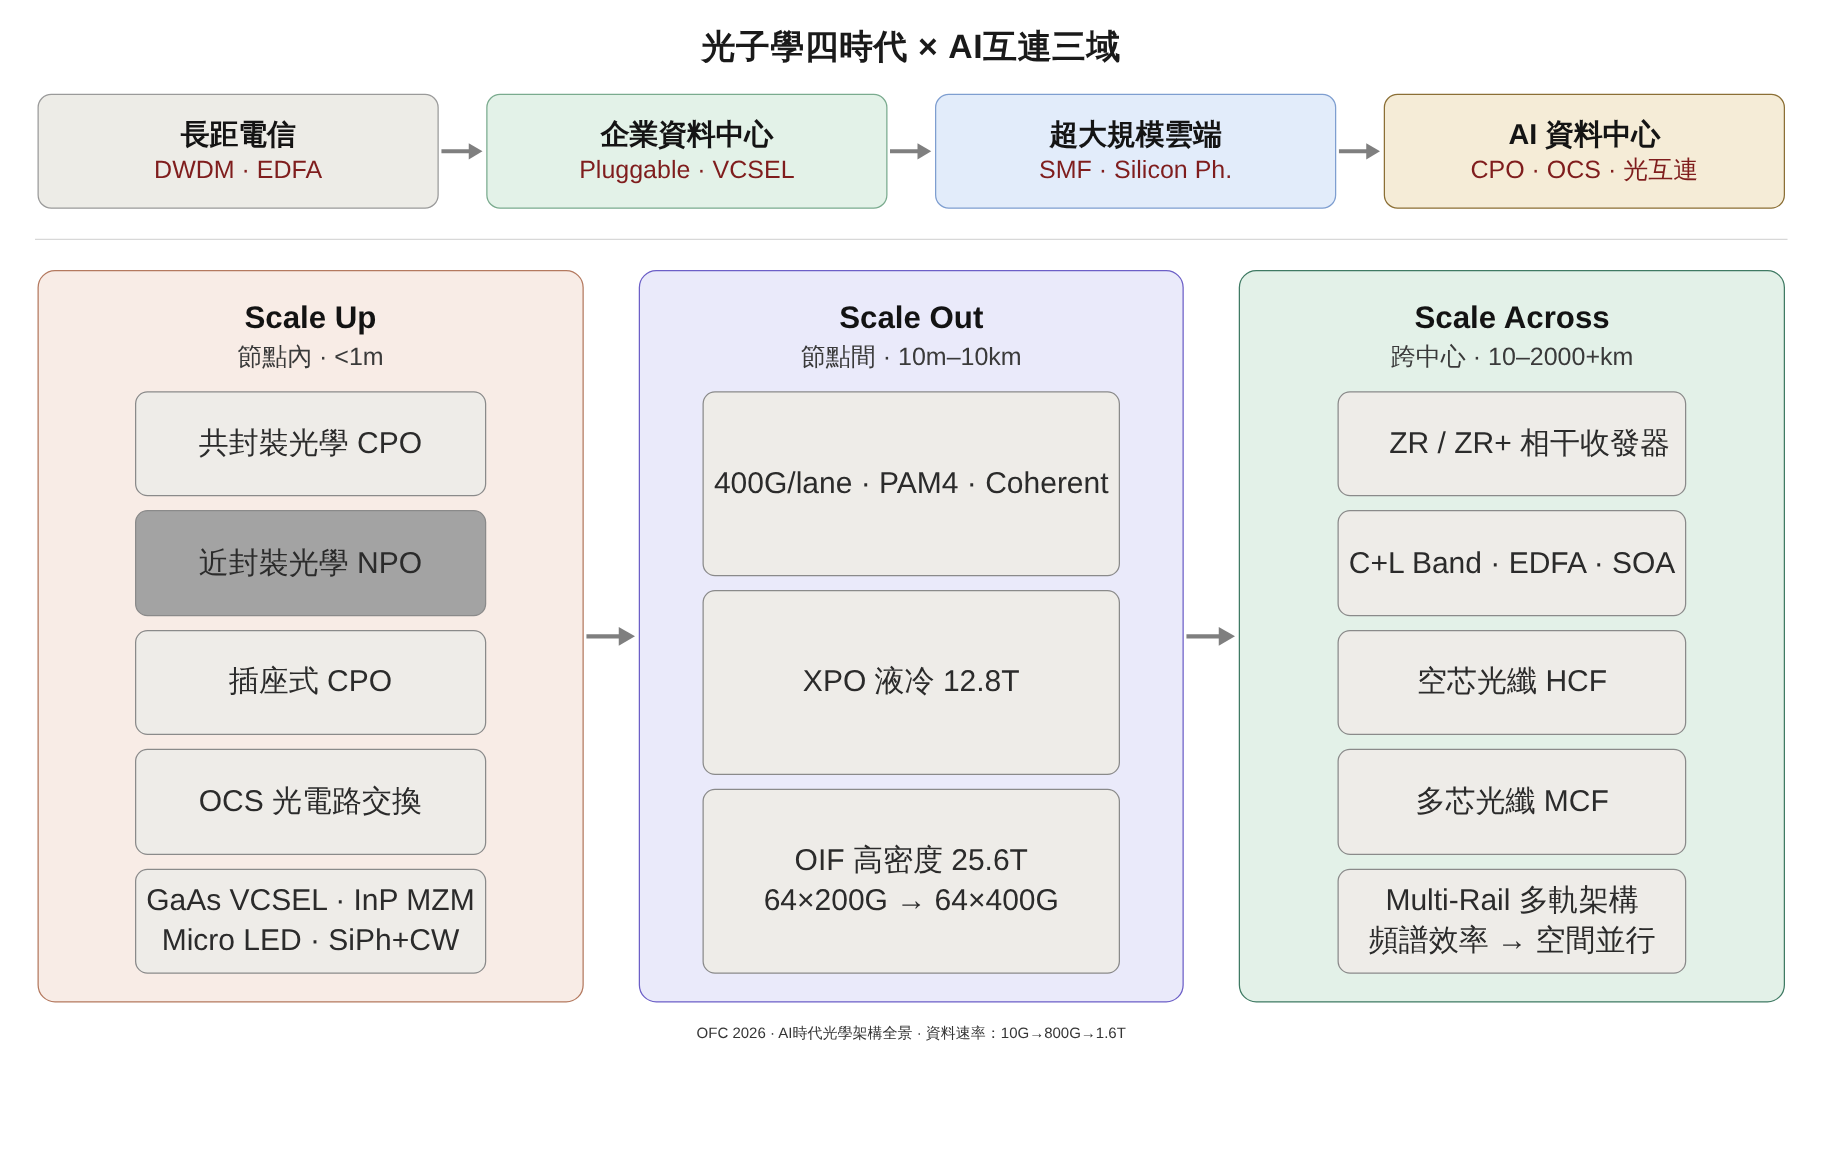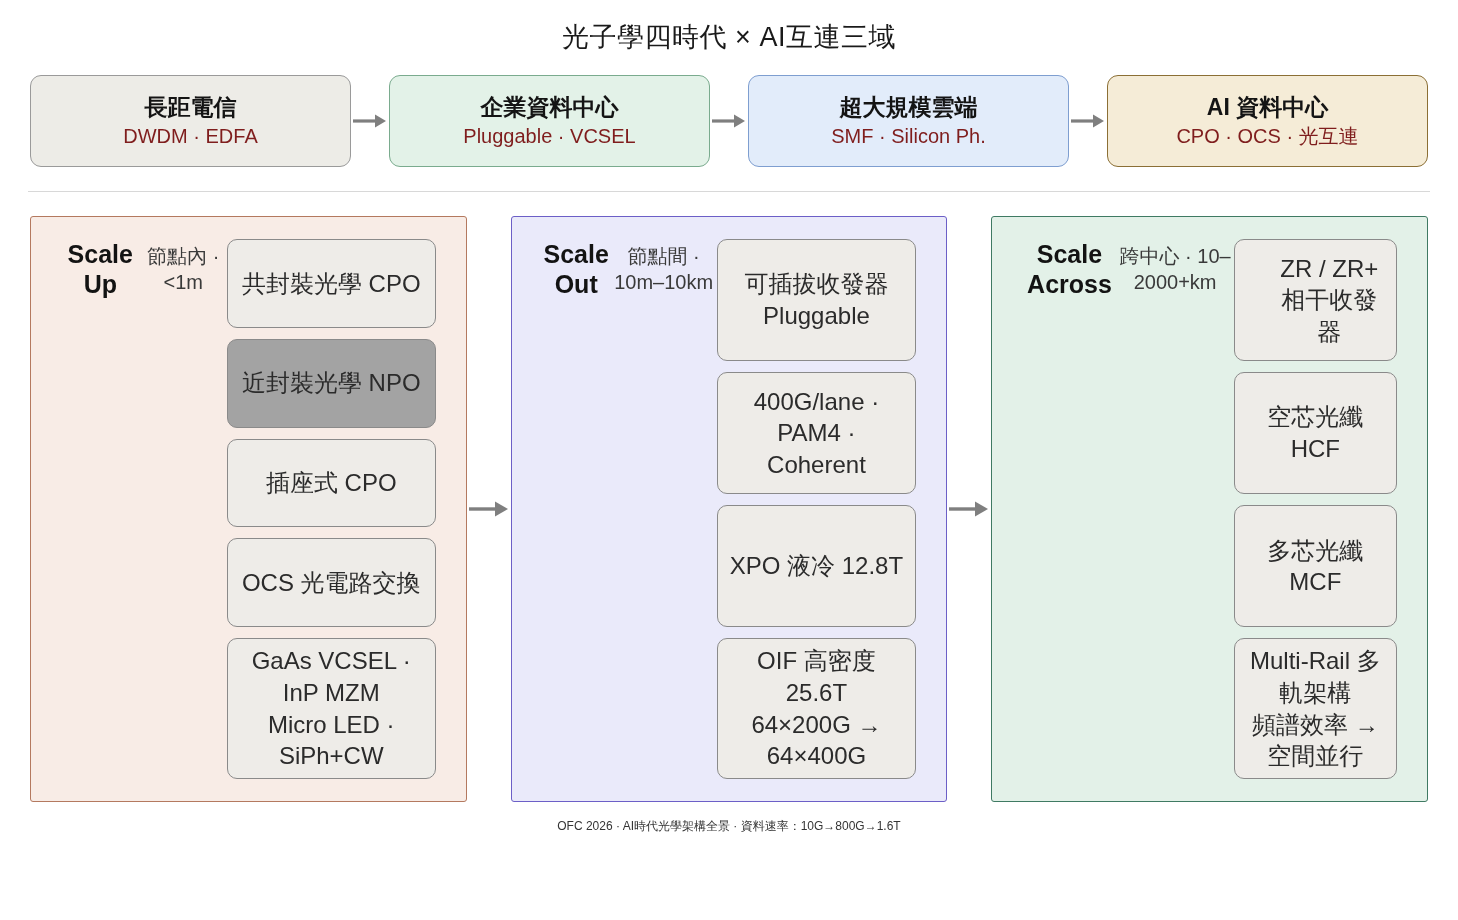--- a/index.html
+++ b/index.html
@@ -13,21 +13,21 @@
     font-family: "Liberation Sans", "DejaVu Sans", sans-serif;
     color: #262626;
     position: relative;
     overflow: hidden;
   }
 
   
   .page-title {
     text-align: center;
     font-size: 27px;
-    font-weight: normal;
+    font-weight: bold;
     color: #1a1a1a;
     margin: 0;
     padding: 19px 0 0 0;
     letter-spacing: 0.5px;
   }
 
   
   .timeline {
     display: flex;
     align-items: center;
@@ -76,27 +76,28 @@
   
   .columns {
     display: flex;
     align-items: stretch;
     padding: 24px 30px 0 30px;
     box-sizing: border-box;
     width: 1458px;
   }
   .col {
     flex: 1 1 0;
-    border-radius: 3px;
+    border-radius: 14px;
     border: 1.8px solid #888;
     padding: 22px 30px 22px 30px;
     box-sizing: border-box;
     display: flex;
-    flex-direction: row;
+    flex-direction: column;
     height: 586px;
+    align-items: center;
   }
   .col-title {
     text-align: center;
     font-size: 25px;
     font-weight: bold;
     color: #131313;
     line-height: 1.2;
   }
   .col-sub {
     text-align: center;
@@ -215,40 +216,40 @@
       <svg width="40" height="18" viewBox="0 0 40 18">
         <line x1="0" y1="9" x2="28" y2="9" stroke="#7f7f7f" stroke-width="3.4"></line>
         <polygon points="26,1.5 39,9 26,16.5" fill="#7f7f7f"></polygon>
       </svg>
     </div>
 
     <div class="col" style="background: rgb(234, 234, 250); border-color: rgb(108, 95, 199);">
       <div class="col-title">Scale Out</div>
       <div class="col-sub">節點間 · 10m–10km</div>
       <div class="items">
-        <div class="item" style="background: rgb(238, 236, 232); border-color: rgb(138, 138, 138);">可插拔收發器 Pluggable</div>
         <div class="item" style="background: rgb(238, 236, 232); border-color: rgb(138, 138, 138);">400G/lane · PAM4 · Coherent</div>
         <div class="item" style="background: rgb(238, 236, 232); border-color: rgb(138, 138, 138);">XPO 液冷 12.8T</div>
         <div class="item" style="background: rgb(238, 236, 232); border-color: rgb(138, 138, 138);">OIF 高密度 25.6T
 64×200G → 64×400G</div>
       </div>
     </div>
 
     <div class="col-arrow">
       <svg width="40" height="18" viewBox="0 0 40 18">
         <line x1="0" y1="9" x2="28" y2="9" stroke="#7f7f7f" stroke-width="3.4"></line>
         <polygon points="26,1.5 39,9 26,16.5" fill="#7f7f7f"></polygon>
       </svg>
     </div>
 
     <div class="col" style="background: rgb(227, 241, 232); border-color: rgb(63, 122, 99);">
       <div class="col-title">Scale Across</div>
       <div class="col-sub">跨中心 · 10–2000+km</div>
       <div class="items">
         <div class="item" style="background: rgb(238, 236, 232); border-color: rgb(138, 138, 138); padding-left: 36px;">ZR / ZR+ 相干收發器</div>
+        <div class="item" style="background: rgb(238, 236, 232); border-color: rgb(138, 138, 138);">C+L Band · EDFA · SOA</div>
         <div class="item" style="background: rgb(238, 236, 232); border-color: rgb(138, 138, 138);">空芯光纖 HCF</div>
         <div class="item" style="background: rgb(238, 236, 232); border-color: rgb(138, 138, 138);">多芯光纖 MCF</div>
         <div class="item" style="background: rgb(238, 236, 232); border-color: rgb(138, 138, 138);">Multi-Rail 多軌架構
 頻譜效率 → 空間並行</div>
       </div>
     </div>
 
   </div>
 
   <div class="footer">OFC 2026 · AI時代光學架構全景 · 資料速率：10G→800G→1.6T</div>

